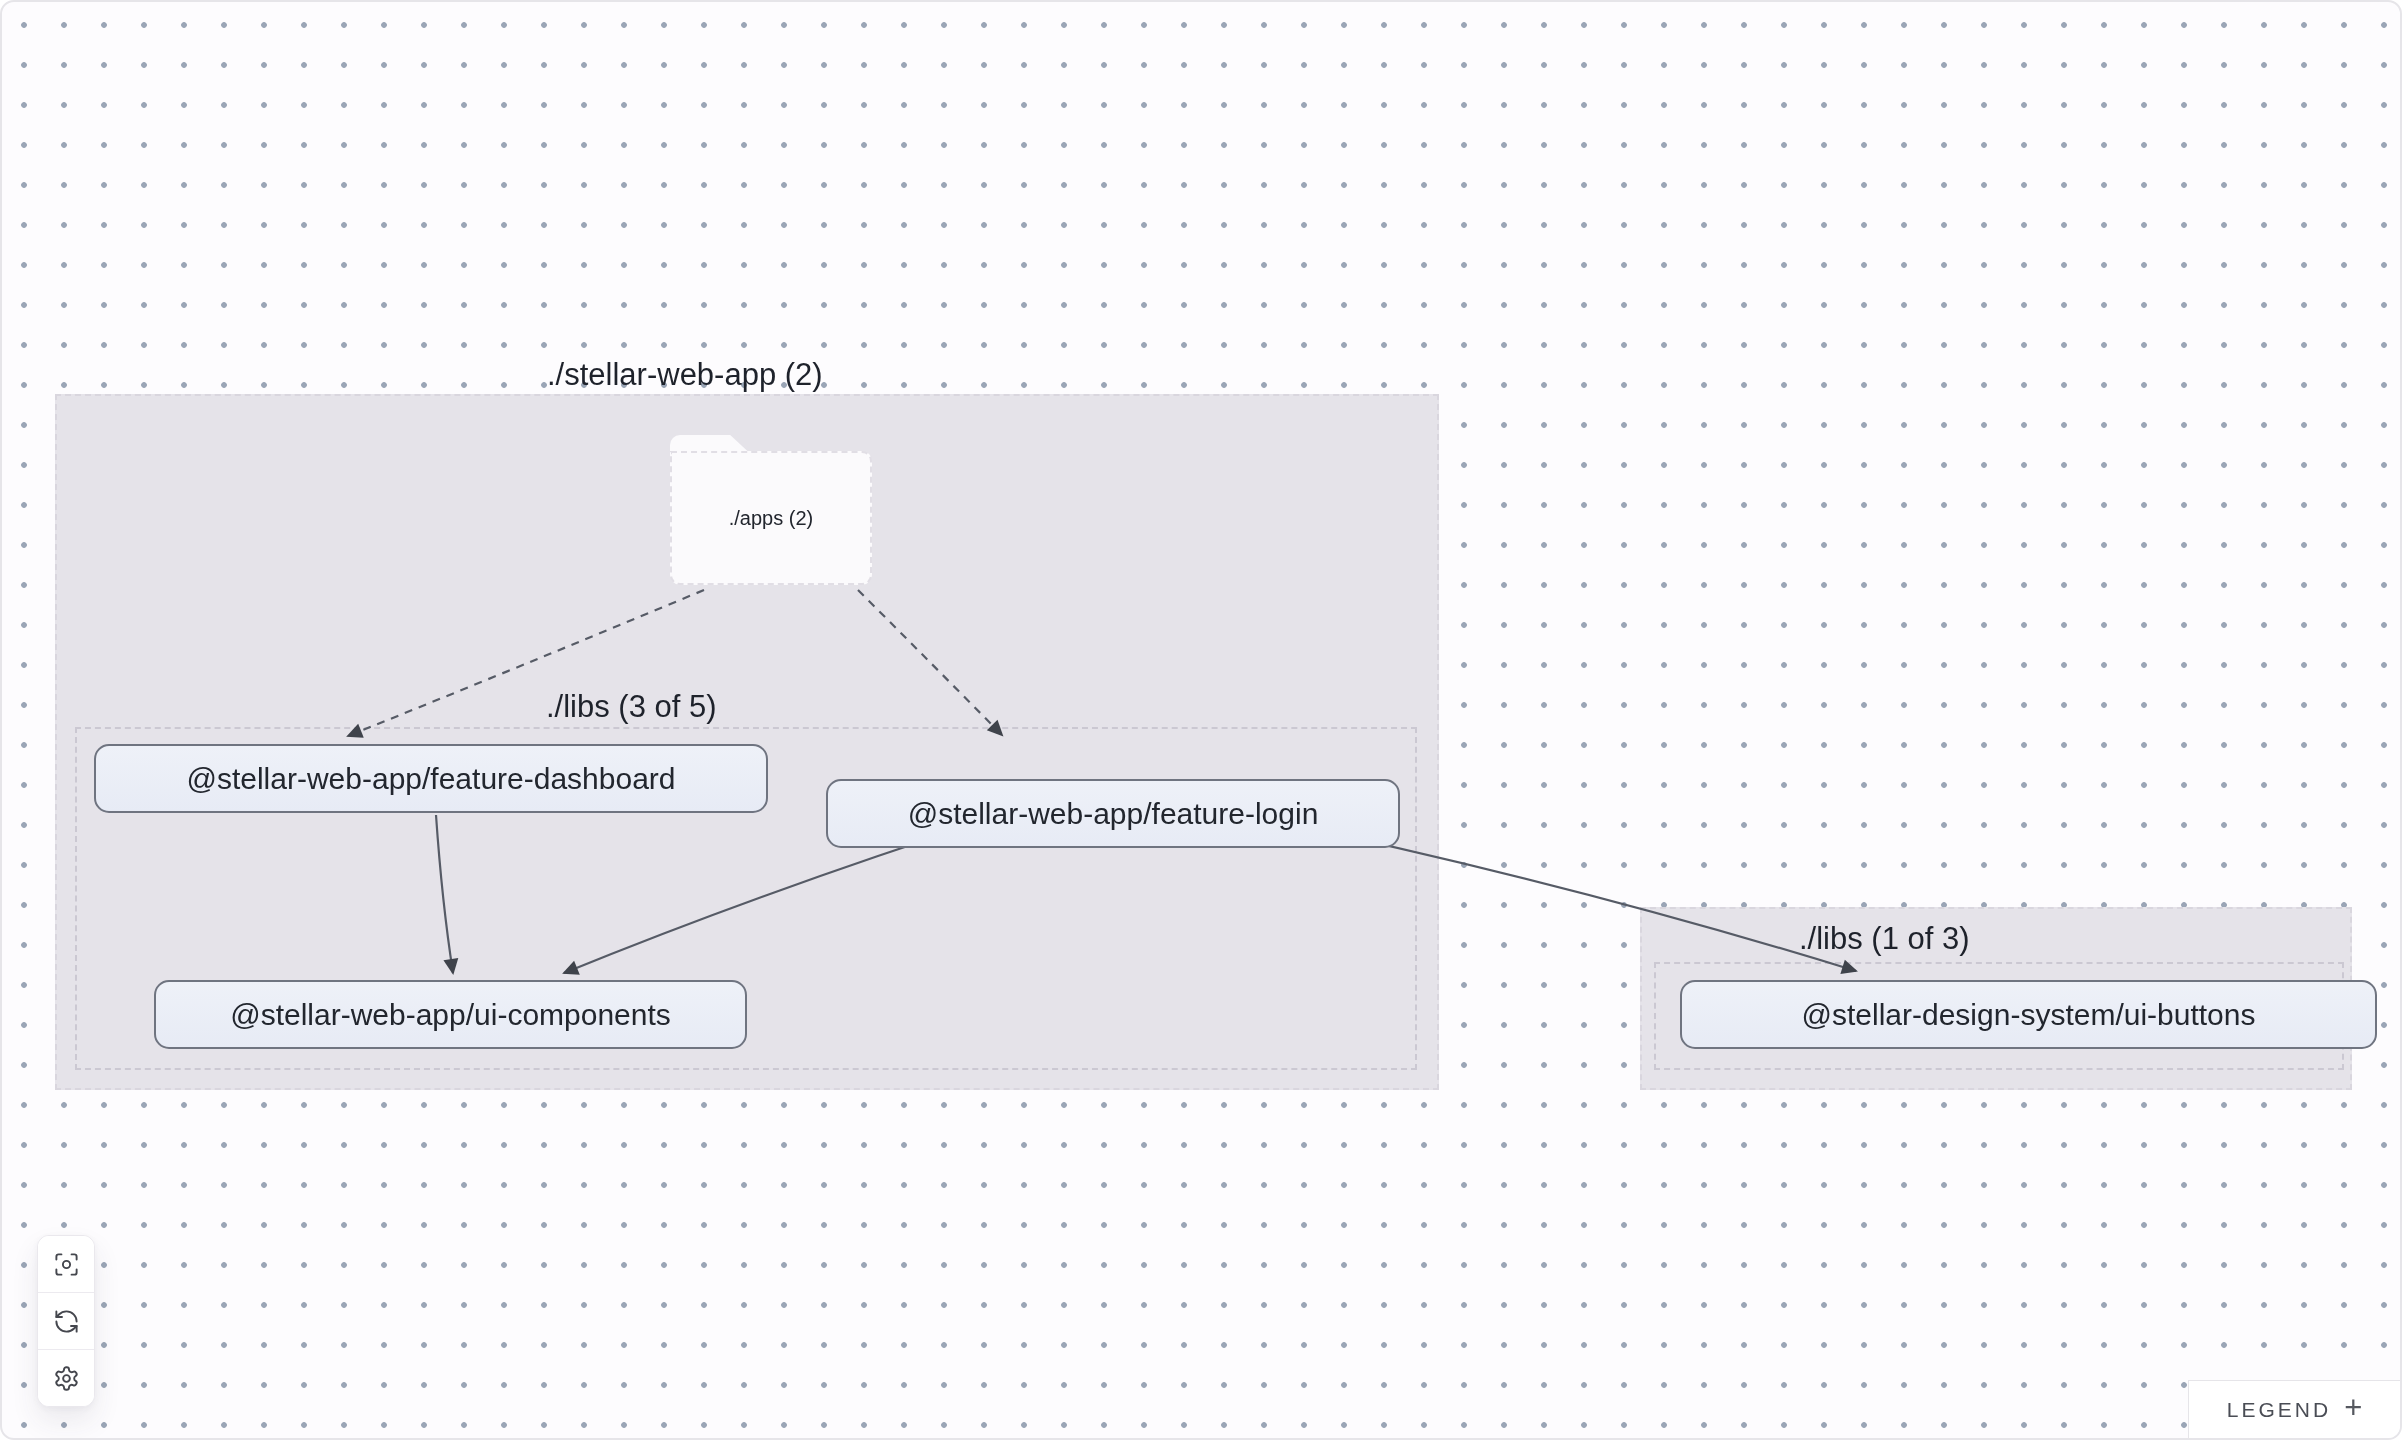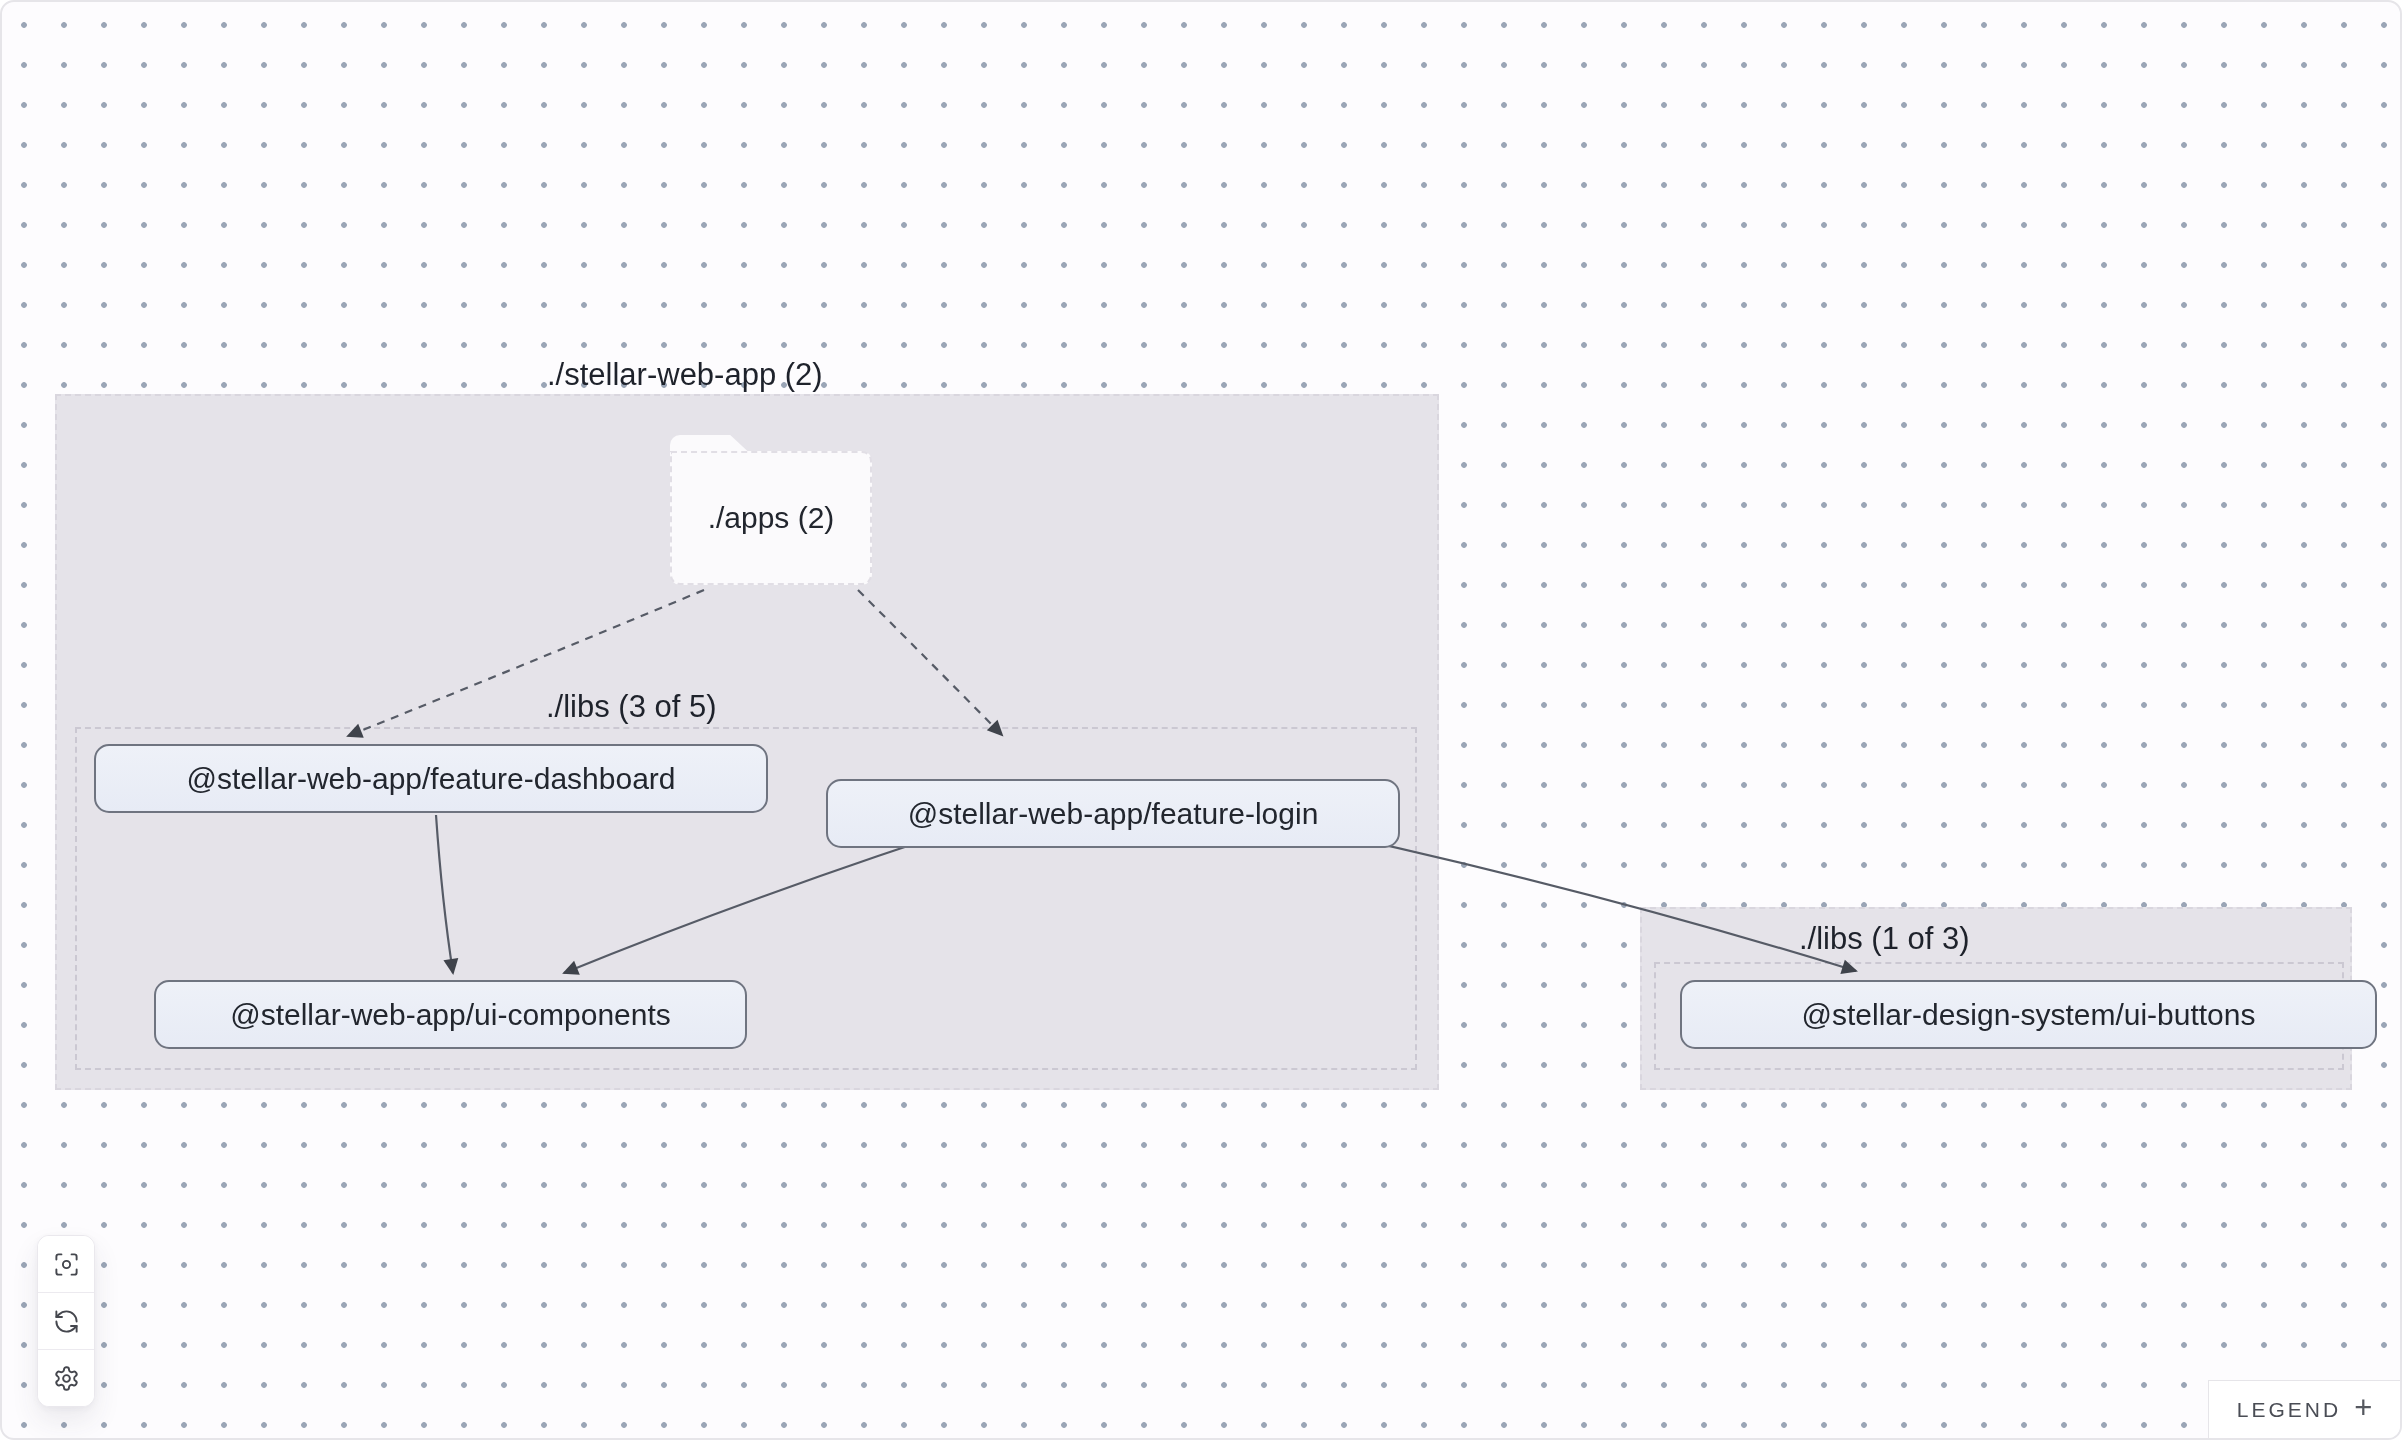--- a/index.html
+++ b/index.html
@@ -60,21 +60,21 @@
     border-radius: 10px 12px 0 0;
     clip-path: polygon(0 0, 70% 0, 100% 100%, 0 100%);
   }
   .folder-body {
     position: absolute; left: 0; top: 16px; width: 202px; height: 134px;
     background: #fbfafc;
     border: 2px dashed #e1dee5;
     border-radius: 0 10px 10px 10px;
     display: flex; align-items: center; justify-content: center;
   }
-  .folder-label { font-size: 30px; color: #22262e; white-space: nowrap; }
+  .folder-label { font-size: 20px; color: #22262e; white-space: nowrap; }
 
   
   .node {
     position: absolute;
     height: 69px;
     background: linear-gradient(180deg, #eef1f8, #e7ebf5);
     border: 2px solid #6f7480;
     border-radius: 15px;
     display: flex; align-items: center; justify-content: center;
     font-size: 30px;
@@ -111,21 +111,21 @@
   }
   .control-btn + .control-btn { border-top: 1px solid #eceaef; }
   .control-btn svg {
     width: 27px; height: 27px;
     stroke: #45474e; fill: none;
     stroke-width: 1.7; stroke-linecap: round; stroke-linejoin: round;
   }
 
   
   .legend {
-    position: absolute; right: 0; bottom: 0; width: 192px; height: 58px;
+    position: absolute; right: 0; bottom: 0; width: 212px; height: 58px;
     background: #ffffff;
     border-top: 1px solid #e6e5e9;
     border-left: 1px solid #e6e5e9;
     display: flex; align-items: center; justify-content: center; gap: 13px;
     z-index: 6;
     cursor: pointer;
   }
   .legend-label { font-size: 21px; letter-spacing: 3px; color: #4a4d55; }
   .legend-plus  { font-size: 31px; font-weight: 300; color: #55585f; margin-top: -4px; }
 </style>

